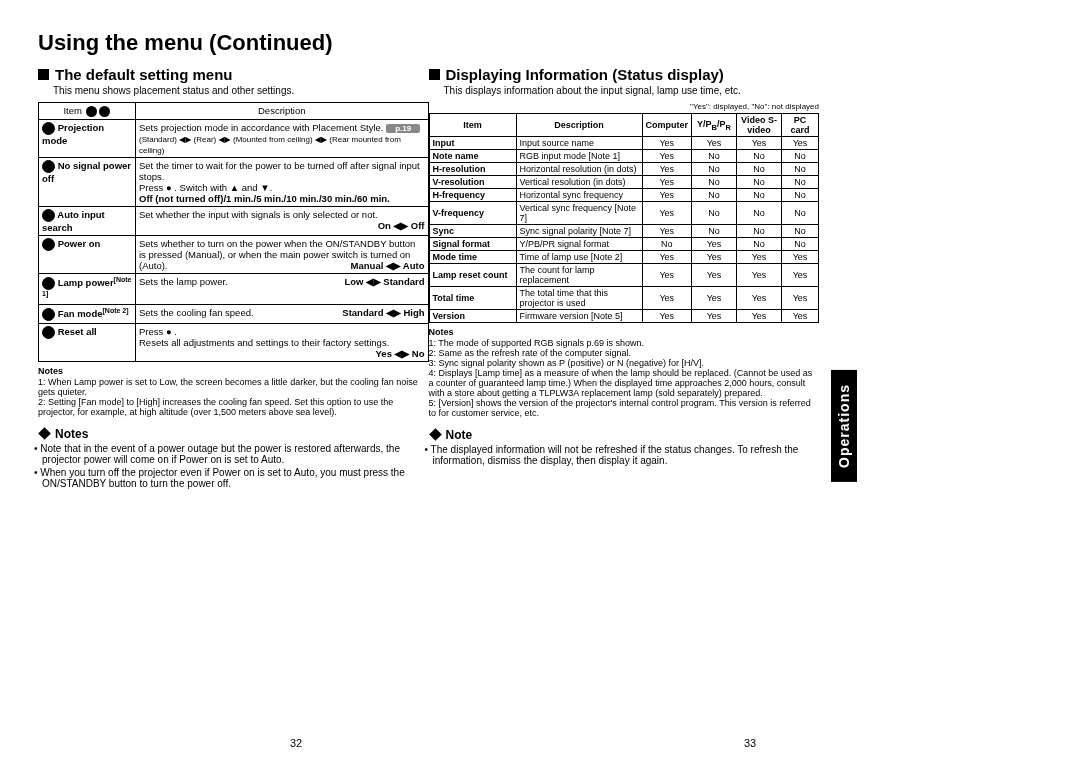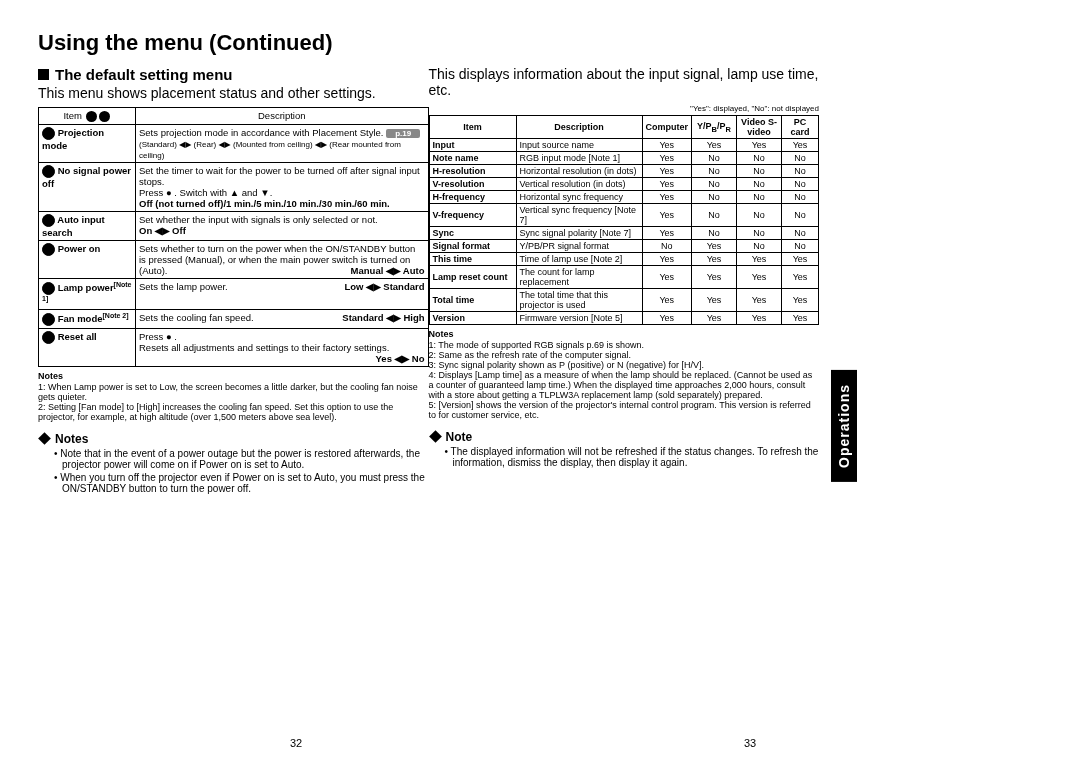--- a/index.html
+++ b/index.html
@@ -4,32 +4,32 @@
 <style>
 body{margin:0;font-family:Arial,Helvetica,sans-serif;background:#fff;color:#000}
 .page{width:857px;height:763px;position:relative;padding:30px 38px 0 38px;box-sizing:border-box}
 .h1{font-size:22px;font-weight:bold;margin:0 0 10px}
 .cols{display:flex;}
 .col{flex:1;min-width:0}
 .sq{display:inline-block;width:11px;height:11px;background:#000;margin-right:6px;vertical-align:baseline}
 .dia{display:inline-block;width:9px;height:9px;background:#000;transform:rotate(45deg);margin:0 6px 0 2px}
 .h2{font-size:15px;font-weight:bold;margin:0 0 2px}
 .h3{font-size:12px;font-weight:bold;margin:10px 0 2px}
-.sub{font-size:14px;margin:0 0 6px}
+.sub{font-size:10px;margin:0 15px 6px}
 .tbl{border-collapse:collapse;width:100%;font-size:9.5px}
 .tbl td,.tbl th{border:1px solid #000;padding:2px 3px;vertical-align:top;text-align:left}
 .tbl th{font-weight:normal;text-align:center}
 .tbl2{border-collapse:collapse;font-size:9px;width:100%}
 .tbl2 td,.tbl2 th{border:1px solid #000;padding:1px 3px;text-align:left;vertical-align:middle}
 .tbl2 .c{text-align:center}
 .b{font-weight:bold}
 .notes-h{font-size:9px;font-weight:bold;margin:4px 0 1px}
 .notes{font-size:9px;margin:0;padding-left:12px}
 .notes li{margin:0}
-.bul{font-size:10px;margin:2px 0 2px 24px;text-indent:-8px}
+.bul{font-size:10px;margin:2px 0 2px 4px;text-indent:-8px}
 .pill{display:inline-block;background:#888;color:#fff;font-size:8px;padding:0 9px;border-radius:2px;font-weight:bold}
 .sup{font-size:7px;vertical-align:super}
 .sidetab{position:absolute;right:0;top:370px;background:#000;color:#fff;writing-mode:vertical-rl;transform:rotate(180deg);font-size:14px;font-weight:bold;padding:14px 5px;letter-spacing:1px}
 .pg{position:absolute;bottom:14px;font-size:11px}
 .pg.l{left:290px}.pg.r{left:744px}
 .ic{display:inline-block;width:11px;height:11px;border:1px solid #000;border-radius:50%;background:#000;vertical-align:middle}
 .lr{display:inline-flex;vertical-align:middle}
 .lr span{width:11px;height:11px;border-radius:50%;background:#000;margin:0 1px}
 .yn{font-size:8px;text-align:right;margin:0 0 2px}
 </style>
@@ -55,21 +55,21 @@
     <tr>
               <td class="b"><span class="ic"></span> <span>Projection mode</span></td>
               <td><span>Sets projection mode in accordance with Placement Style.</span> <span class="pill">p.19</span><br><span style="font-size:8px">(Standard) ◀▶ (Rear) ◀▶ (Mounted from ceiling) ◀▶ (Rear mounted from ceiling)</span></td>
             </tr>
     <tr>
               <td class="b"><span class="ic"></span> <span>No signal power off</span></td>
               <td><span>Set the timer to wait for the power to be turned off after signal input stops.</span><br><span>Press ● . Switch with ▲ and ▼.</span><br><span class="b">Off (not turned off)/1 min./5 min./10 min./30 min./60 min.</span></td>
             </tr>
     <tr>
               <td class="b"><span class="ic"></span> <span>Auto input search</span></td>
-              <td><span>Set whether the input with signals is only selected or not.</span><div style="" class="b">On ◀▶ Off</div></td>
+              <td><span>Set whether the input with signals is only selected or not.</span><div style="text-align:right" class="b">On ◀▶ Off</div></td>
             </tr>
     <tr>
               <td class="b"><span class="ic"></span> <span>Power on</span></td>
               <td><span>Sets whether to turn on the power when the ON/STANDBY button is pressed (Manual), or when the main power switch is turned on (Auto).</span> <span class="b" style="float:right">Manual ◀▶ Auto</span></td>
             </tr>
     <tr>
               <td class="b"><span class="ic"></span> <span>Lamp power</span><span class="sup">[Note 1]</span></td>
               <td><span>Sets the lamp power.</span><span class="b" style="float:right">Low ◀▶ Standard</span></td>
             </tr>
     <tr>
@@ -86,20 +86,21 @@
    <ul class="notes" style="list-style:none;padding-left:0">
     <li>1: When Lamp power is set to Low, the screen becomes a little darker, but the cooling fan noise gets quieter.</li>
     <li>2: Setting [Fan mode] to [High] increases the cooling fan speed. Set this option to use the projector, for example, at high altitude (over 1,500 meters above sea level).</li>
    </ul>
    <div class="h3"><span class="dia"></span><span>Notes</span></div>
    <p class="bul">• <span>Note that in the event of a power outage but the power is restored afterwards, the projector power will come on if Power on is set to Auto.</span></p>
    <p class="bul">• <span>When you turn off the projector even if Power on is set to Auto, you must press the ON/STANDBY button to turn the power off.</span></p>
   </div>
 
   <div class="col">
+   <div class="h2"><span class="sq"></span><span>Displaying Information (Status display)</span></div>
    <p class="sub">This displays information about the input signal, lamp use time, etc.</p>
    <p class="yn">"Yes": displayed, "No": not displayed</p>
    <table class="tbl2">
     <tbody>
             <tr>
      <th class="c" style="width:80px">Item</th>
      <th class="c">Description</th>
      <th class="c" style="width:42px">Computer</th>
      <th class="c" style="width:38px">Y/P<sub>B</sub>/P<sub>R</sub></th>
      <th class="c" style="width:38px">Video S-video</th>
@@ -163,21 +164,21 @@
             </tr>
     <tr>
               <td class="b">Signal format</td>
               <td>Y/PB/PR signal format</td>
               <td class="c">No</td>
               <td class="c">Yes</td>
               <td class="c">No</td>
               <td class="c">No</td>
             </tr>
     <tr>
-              <td class="b">This time</td>
+              <td class="b">Mode time</td>
               <td>Time of lamp use [Note 2]</td>
               <td class="c">Yes</td>
               <td class="c">Yes</td>
               <td class="c">Yes</td>
               <td class="c">Yes</td>
             </tr>
     <tr>
               <td class="b">Lamp reset count</td>
               <td>The count for lamp replacement</td>
               <td class="c">Yes</td>

